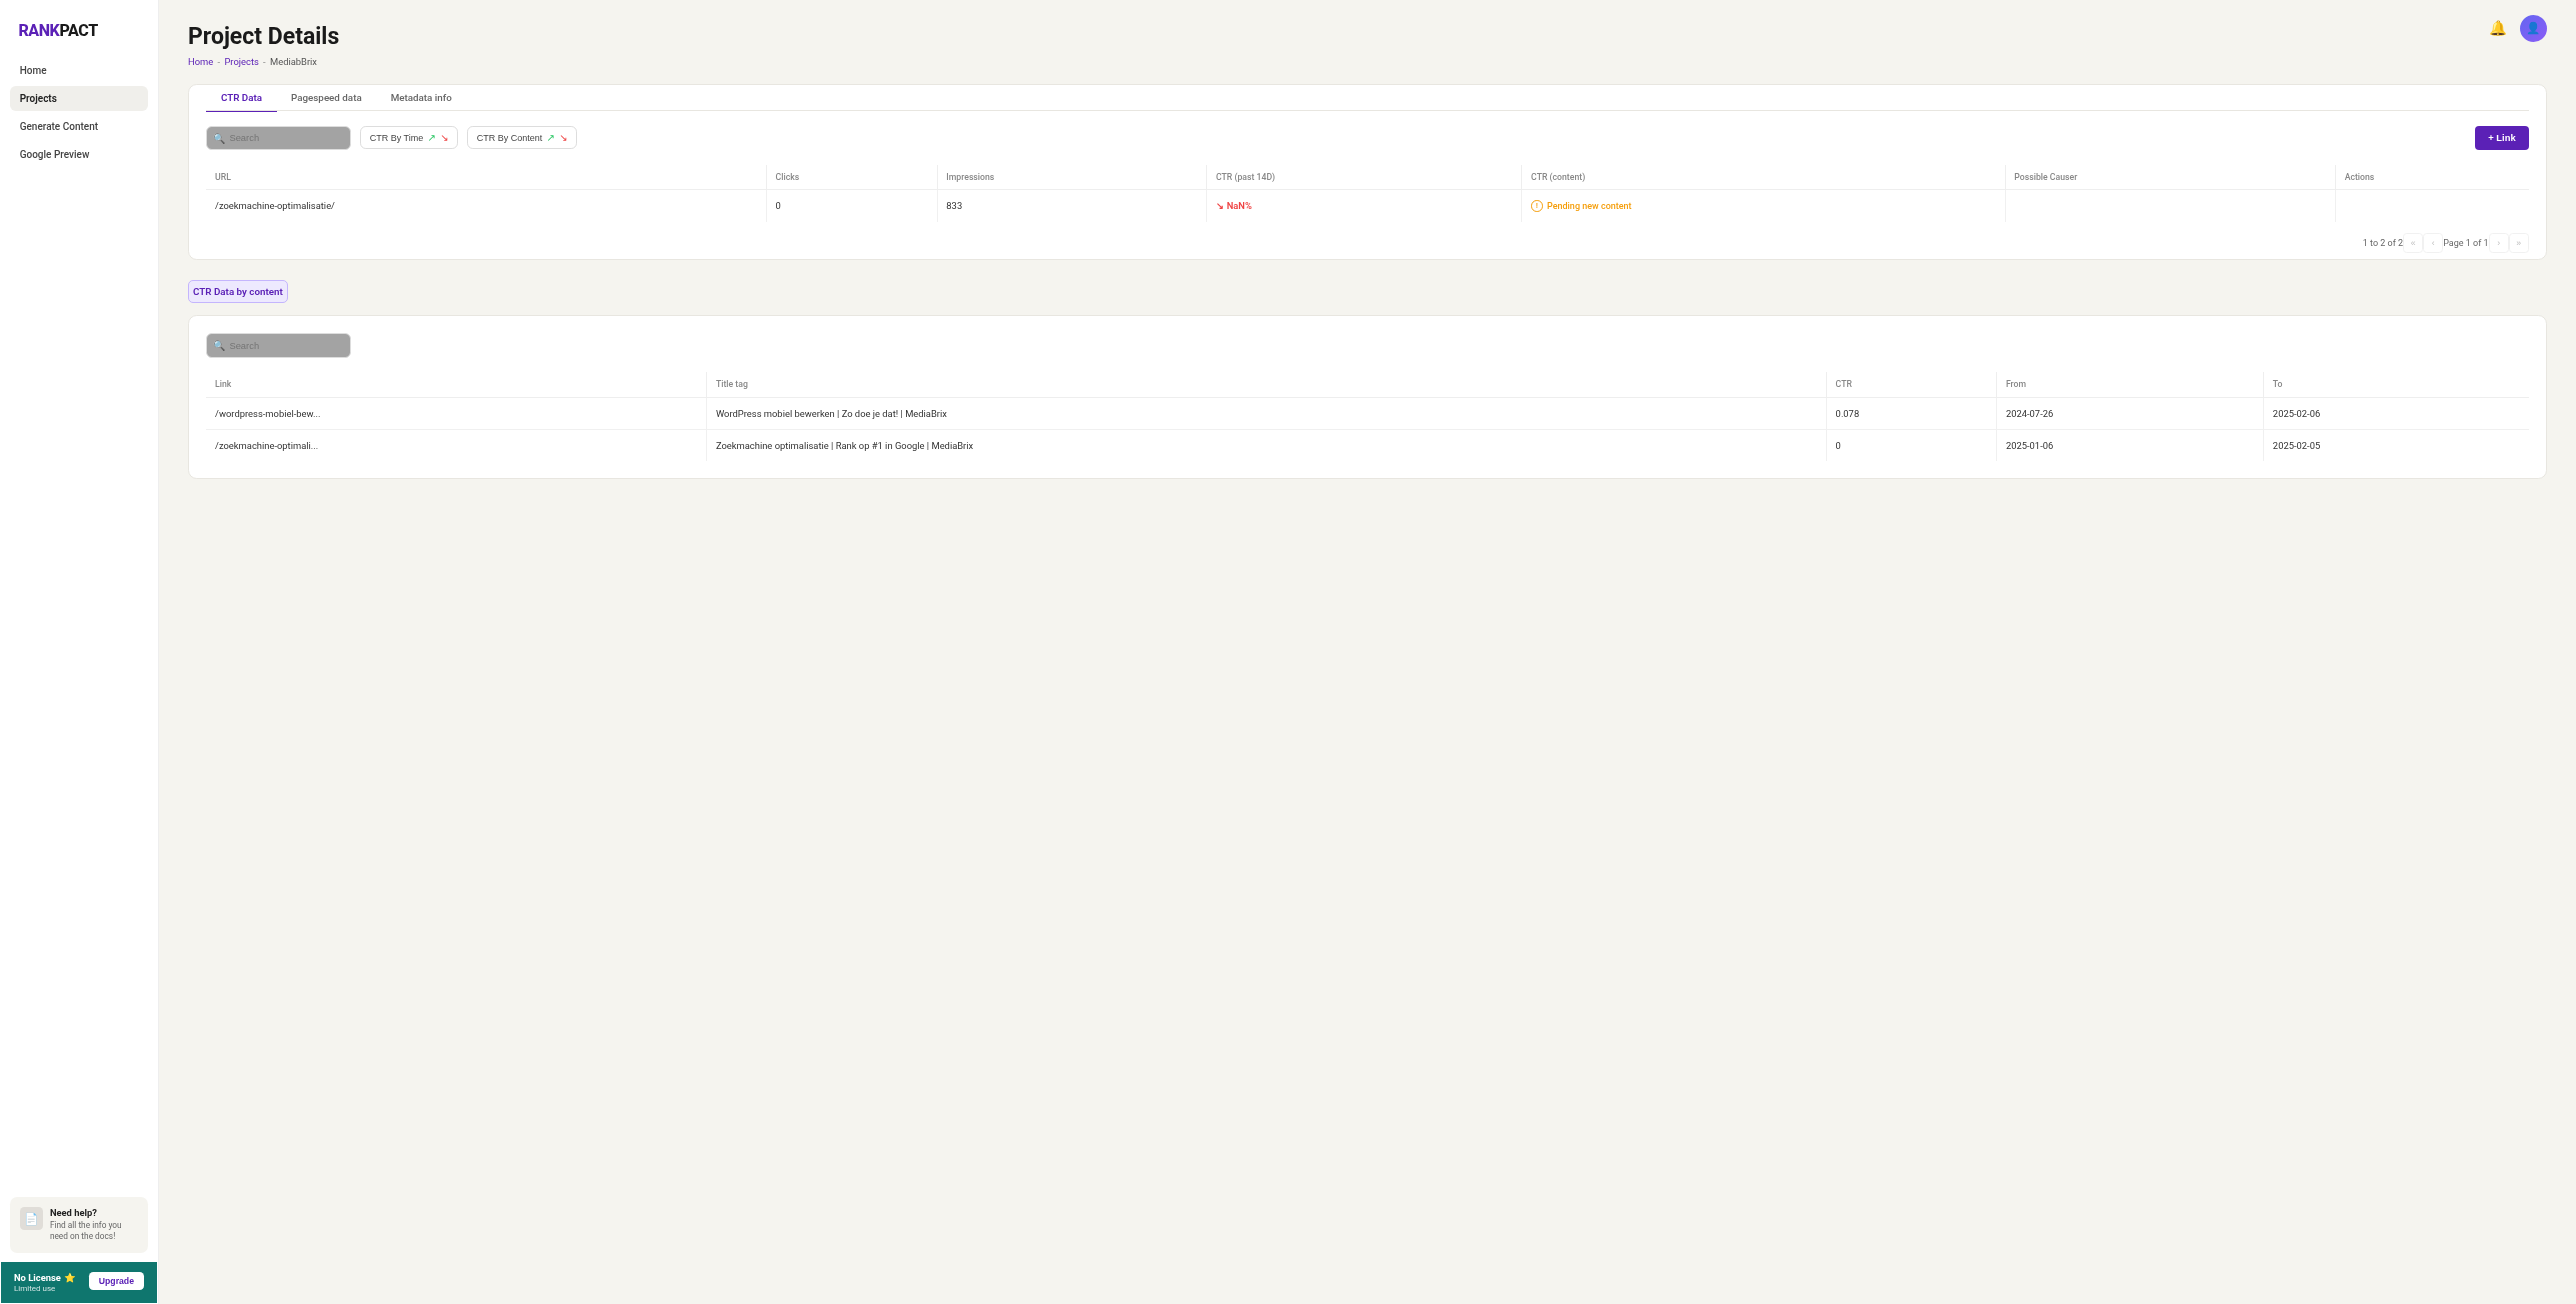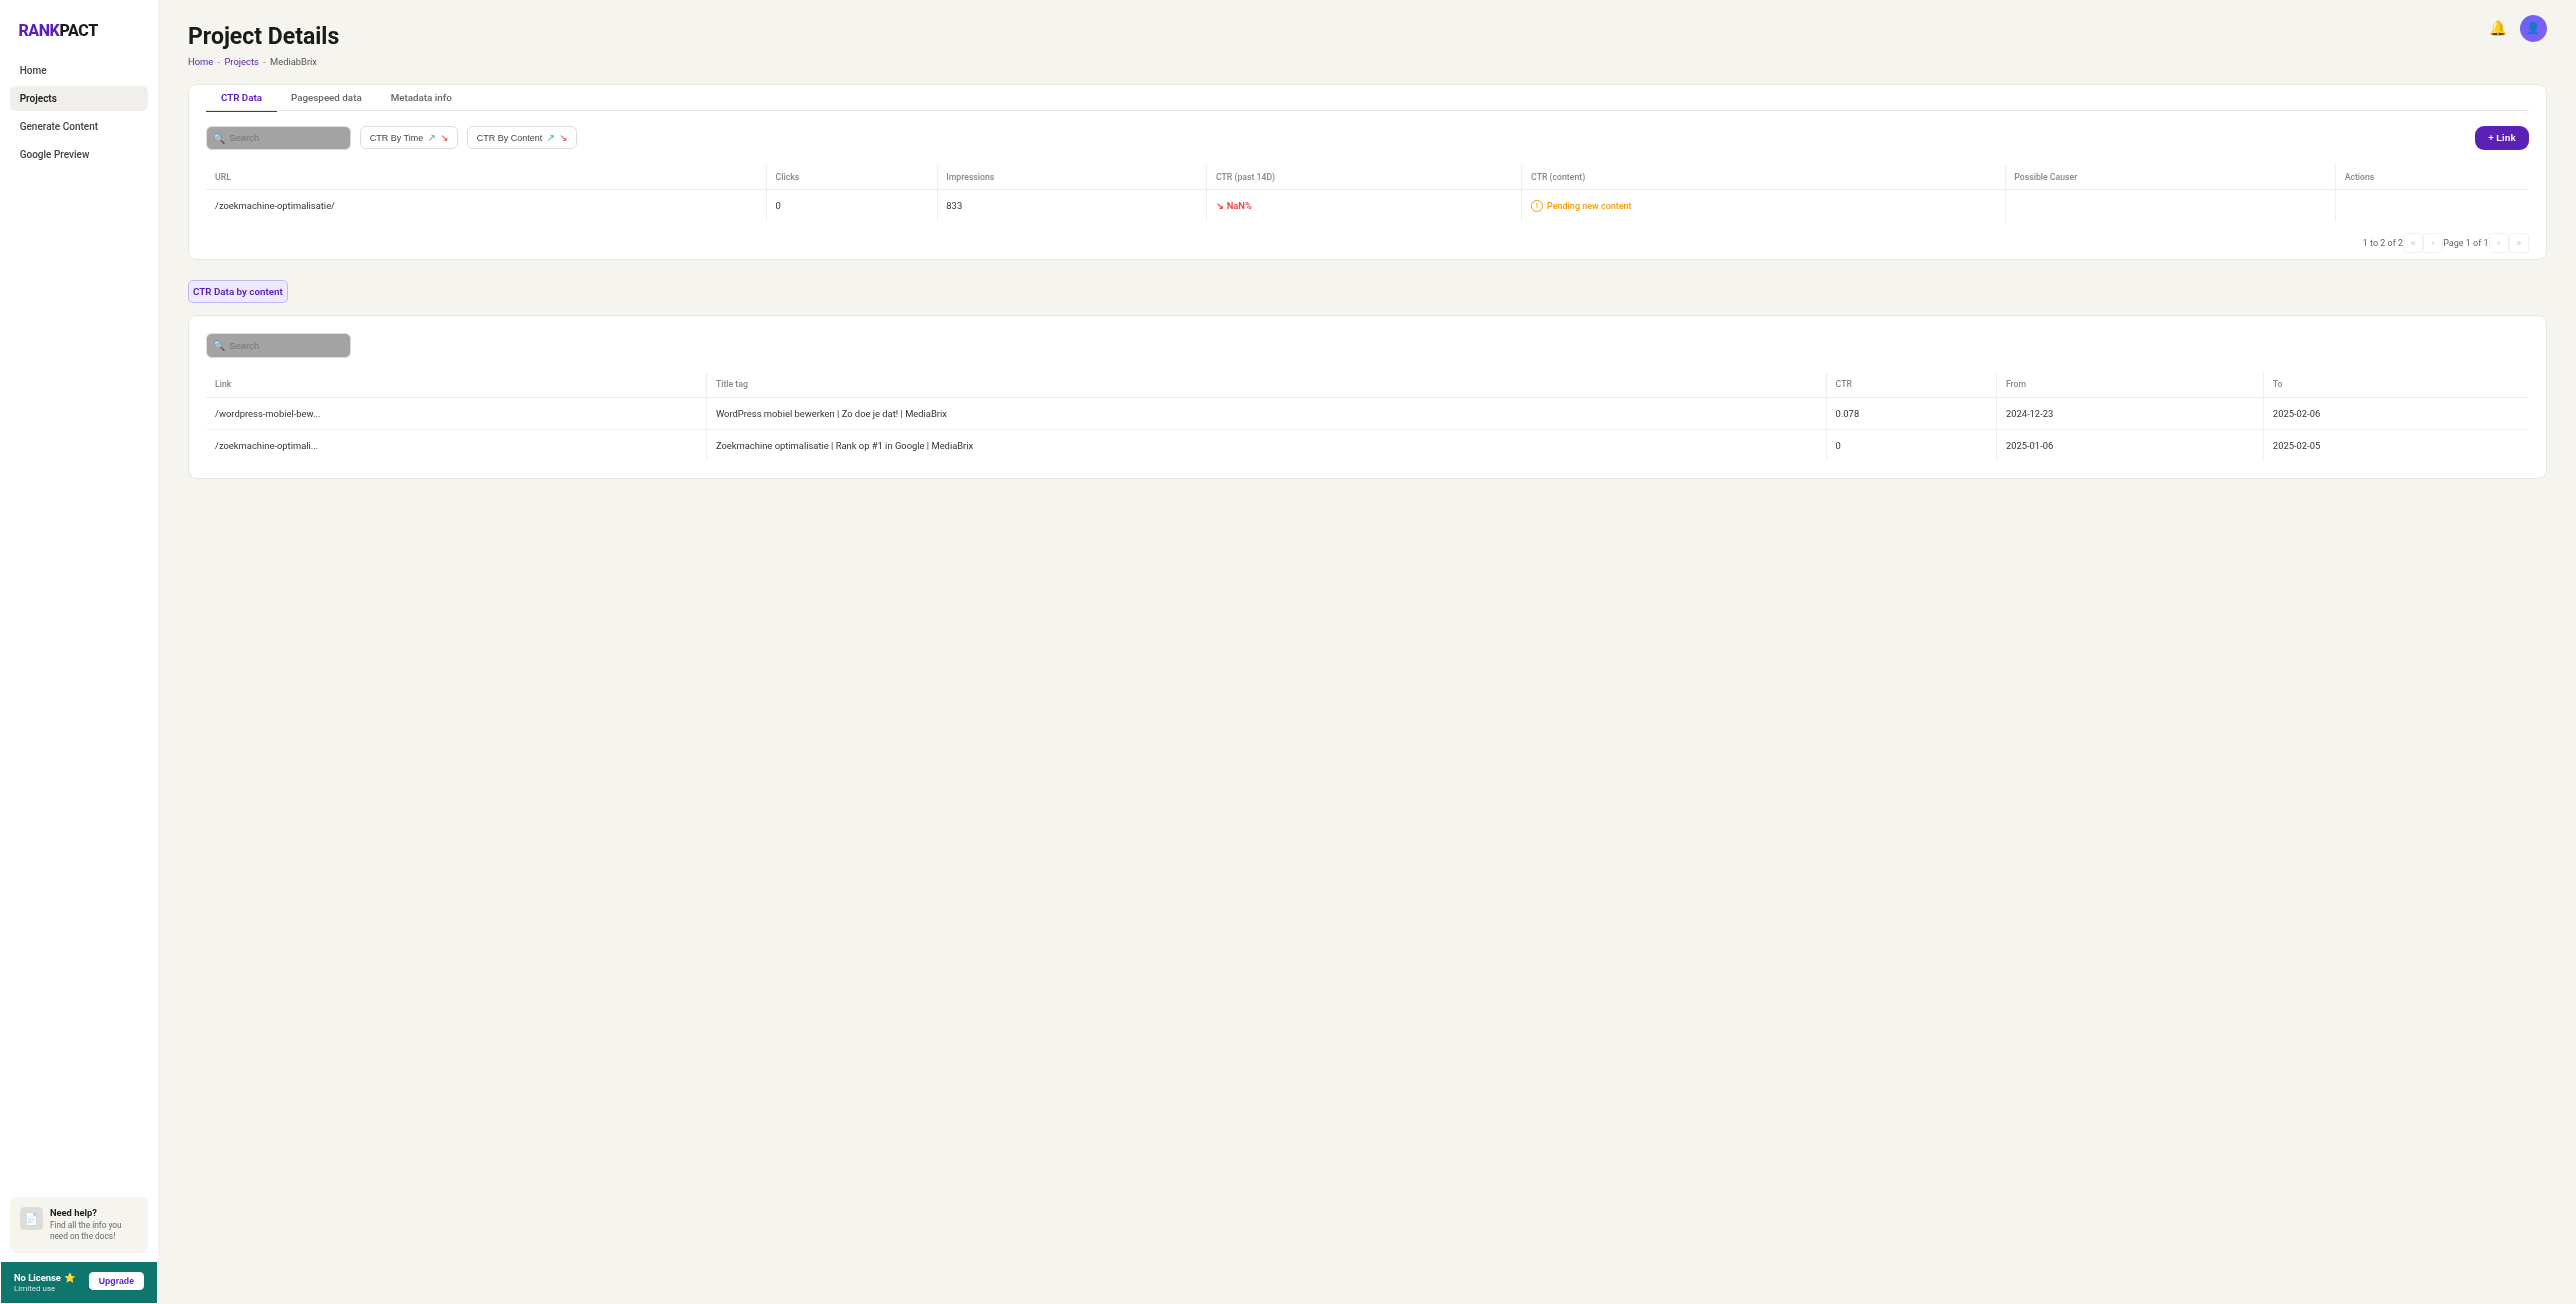--- a/index.html
+++ b/index.html
@@ -199,21 +199,21 @@
       font-weight: 500;
     }
     .filter-arrow-up { color: #22c55e; font-size: 10px; }
     .filter-arrow-down { color: #ef4444; font-size: 10px; }
 
     .ml-auto { margin-left: auto; }
     .add-link-btn {
       background: #5b21b6;
       color: #fff;
       border: none;
-      border-radius: 9px;
+      border-radius: 4px;
       padding: 6.5px 13px;
       font-size: 9.4px;
       font-weight: 600;
       cursor: pointer;
       display: flex;
       align-items: center;
       gap: 4.3px;
     }
 
     
@@ -462,21 +462,21 @@
             <th>CTR</th>
             <th>From</th>
             <th>To</th>
           </tr>
         </thead>
         <tbody>
           <tr>
             <td>/wordpress-mobiel-bew...</td>
             <td>WordPress mobiel bewerken | Zo doe je dat! | MediaBrix</td>
             <td>0.078</td>
-            <td>2024-12-23</td>
+            <td>2024-07-26</td>
             <td>2025-02-06</td>
           </tr>
           <tr>
             <td>/zoekmachine-optimali...</td>
             <td>Zoekmachine optimalisatie | Rank op #1 in Google | MediaBrix</td>
             <td>0</td>
             <td>2025-01-06</td>
             <td>2025-02-05</td>
           </tr>
         </tbody>

